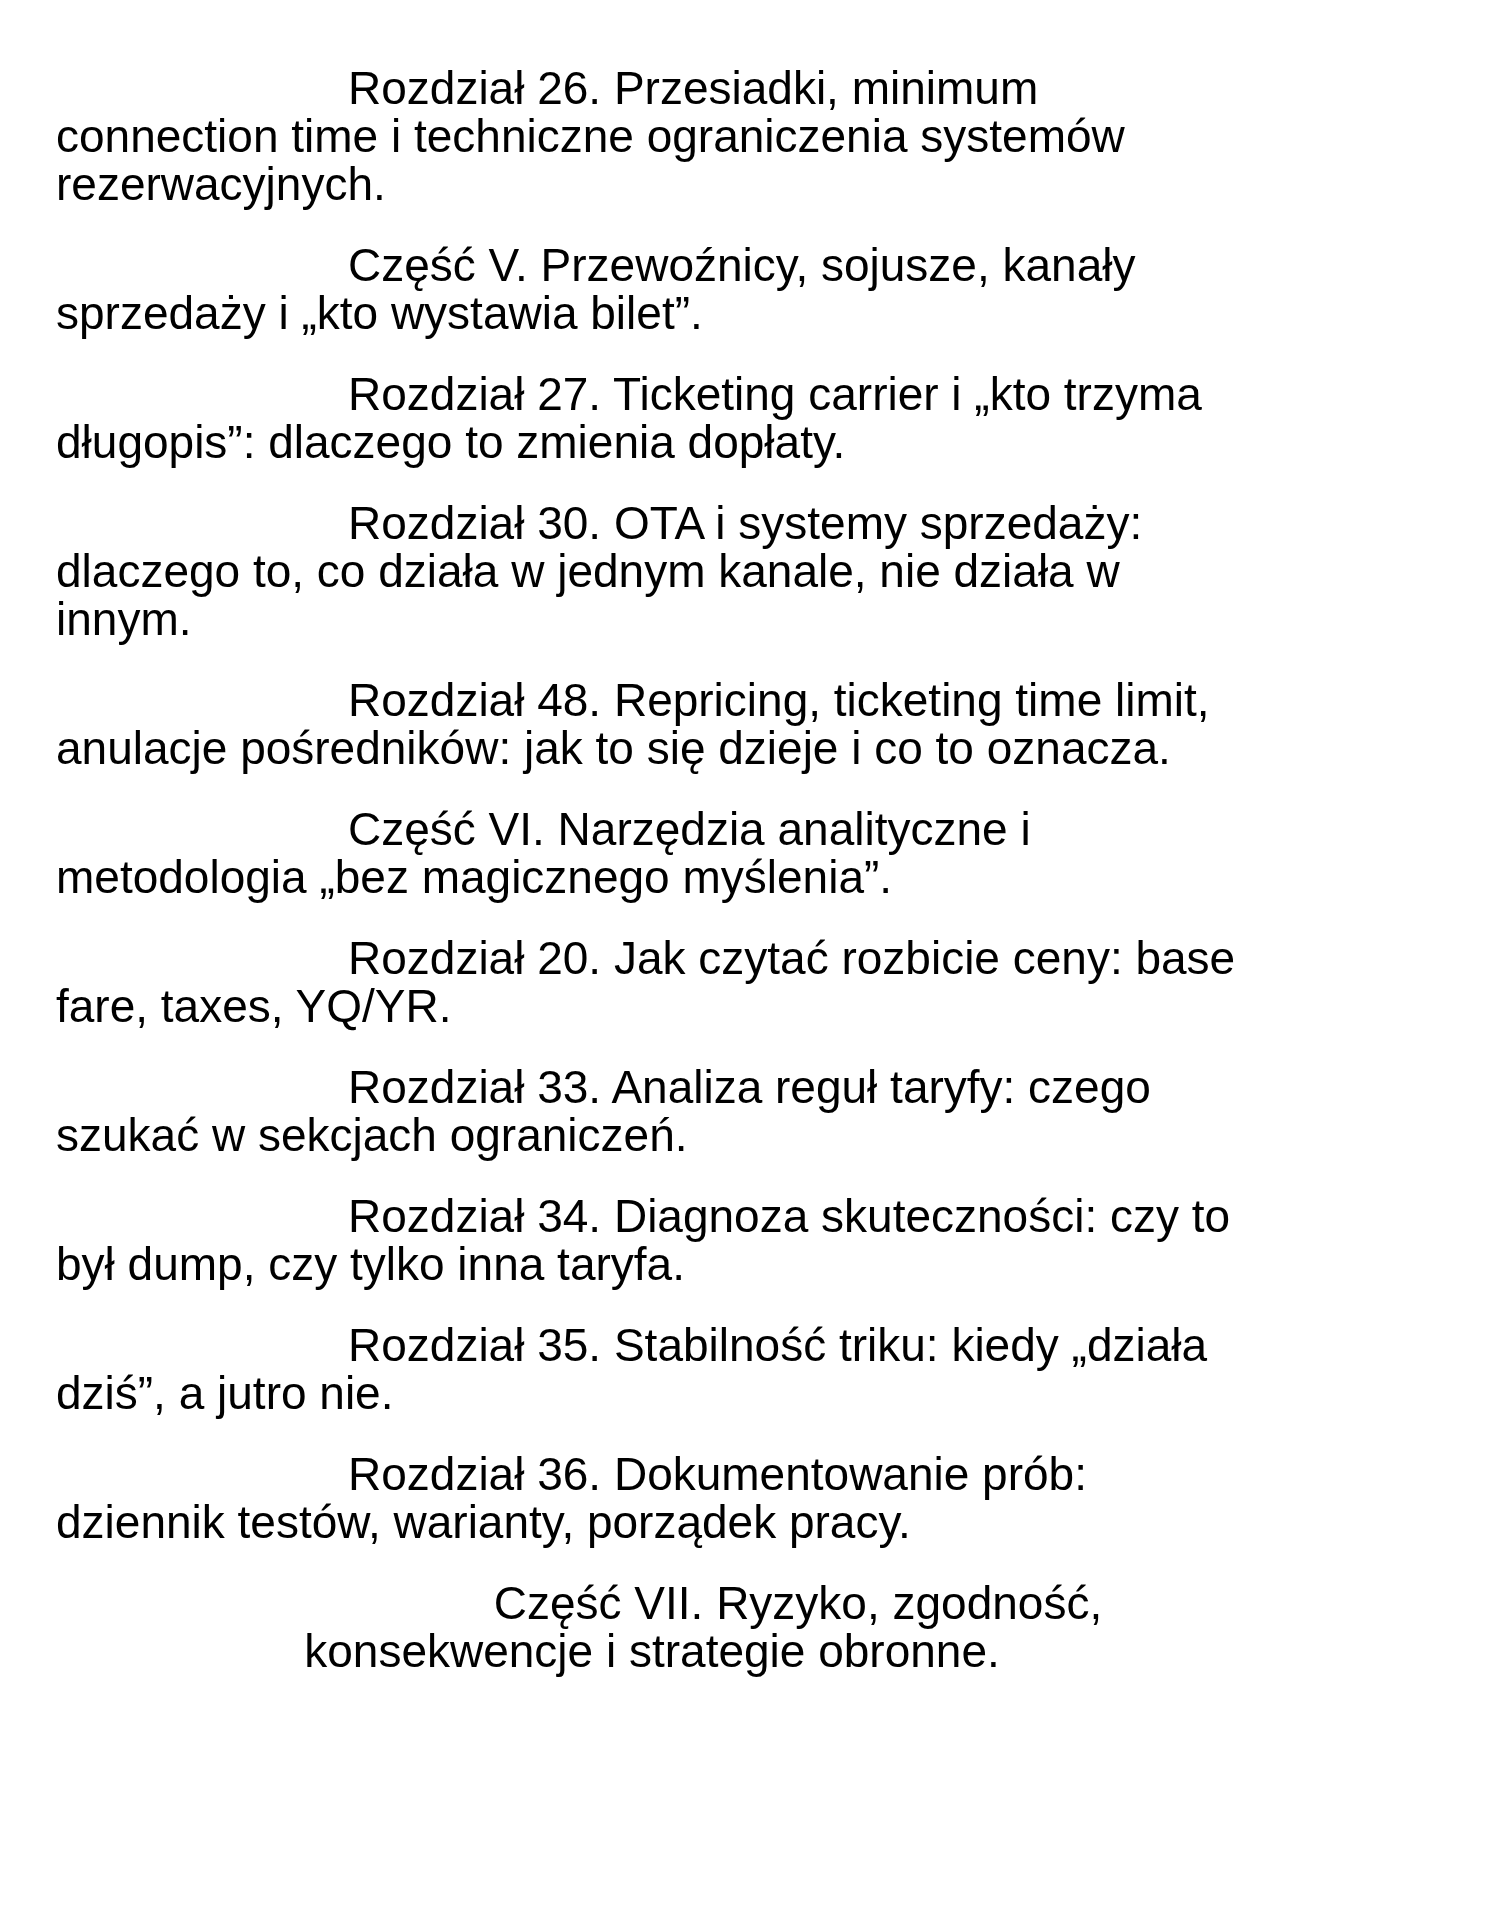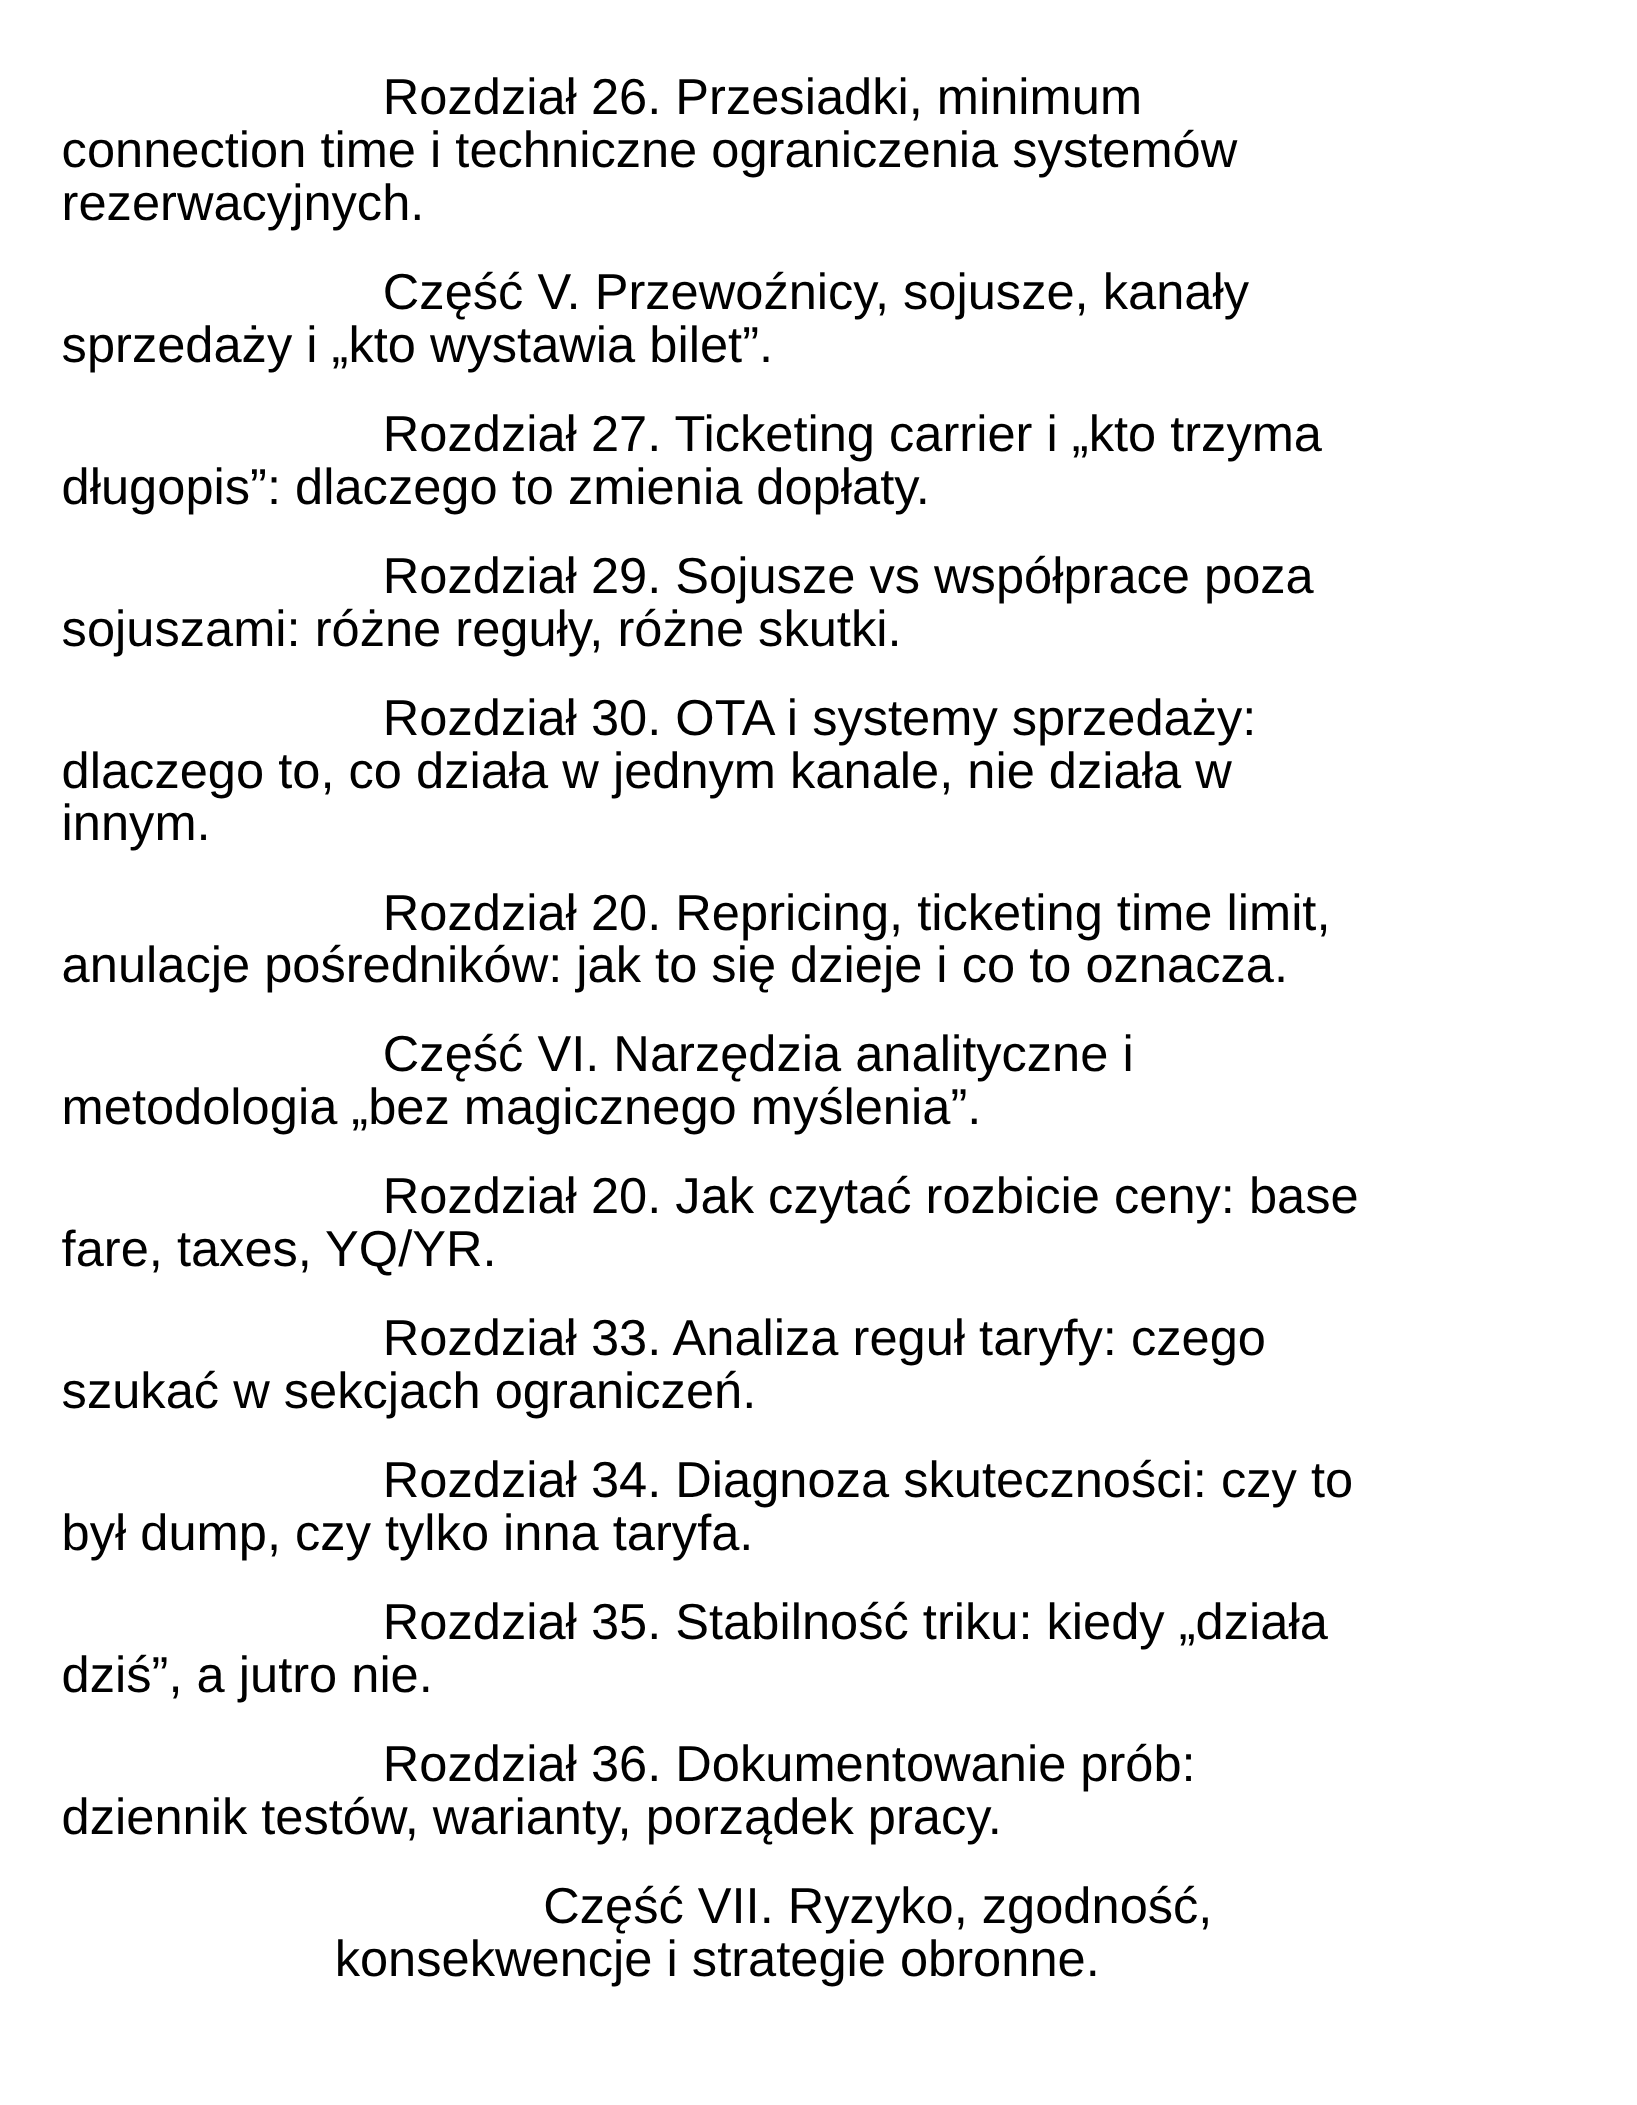--- a/index.html
+++ b/index.html
@@ -41,23 +41,22 @@
 </style>
 </head>
 <body>
 
 <main class="page">
   <section class="toc">
 
   <p class="toc-entry">Rozdział 26. Przesiadki, minimum connection time i techniczne ograniczenia systemów rezerwacyjnych.</p>
       <p class="toc-entry">Część V. Przewoźnicy, sojusze, kanały sprzedaży i „kto wystawia bilet”.</p>
       <p class="toc-entry">Rozdział 27. Ticketing carrier i „kto trzyma długopis”: dlaczego to zmienia dopłaty.</p>
-      <p class="toc-entry">Rozdział 29. Sojusze vs współprace poza sojuszami: różne reguły, różne skutki.</p>
       <p class="toc-entry">Rozdział 30. OTA i systemy sprzedaży: dlaczego to, co działa w jednym kanale, nie działa w innym.</p>
-      <p class="toc-entry">Rozdział 20. Repricing, ticketing time limit, anulacje pośredników: jak to się dzieje i co to oznacza.</p>
+      <p class="toc-entry">Rozdział 48. Repricing, ticketing time limit, anulacje pośredników: jak to się dzieje i co to oznacza.</p>
       <p class="toc-entry">Część VI. Narzędzia analityczne i metodologia „bez magicznego myślenia”.</p>
       <p class="toc-entry">Rozdział 20. Jak czytać rozbicie ceny: base fare, taxes, YQ/YR.</p>
       <p class="toc-entry">Rozdział 33. Analiza reguł taryfy: czego szukać w sekcjach ograniczeń.</p>
       <p class="toc-entry">Rozdział 34. Diagnoza skuteczności: czy to był dump, czy tylko inna taryfa.</p>
       <p class="toc-entry">Rozdział 35. Stabilność triku: kiedy „działa dziś”, a jutro nie.</p>
       <p class="toc-entry">Rozdział 36. Dokumentowanie prób: dziennik testów, warianty, porządek pracy.</p>
       <p class="toc-entry">Część VII. Ryzyko, zgodność, konsekwencje i strategie obronne.</p>
     </section>
 </main>
 

